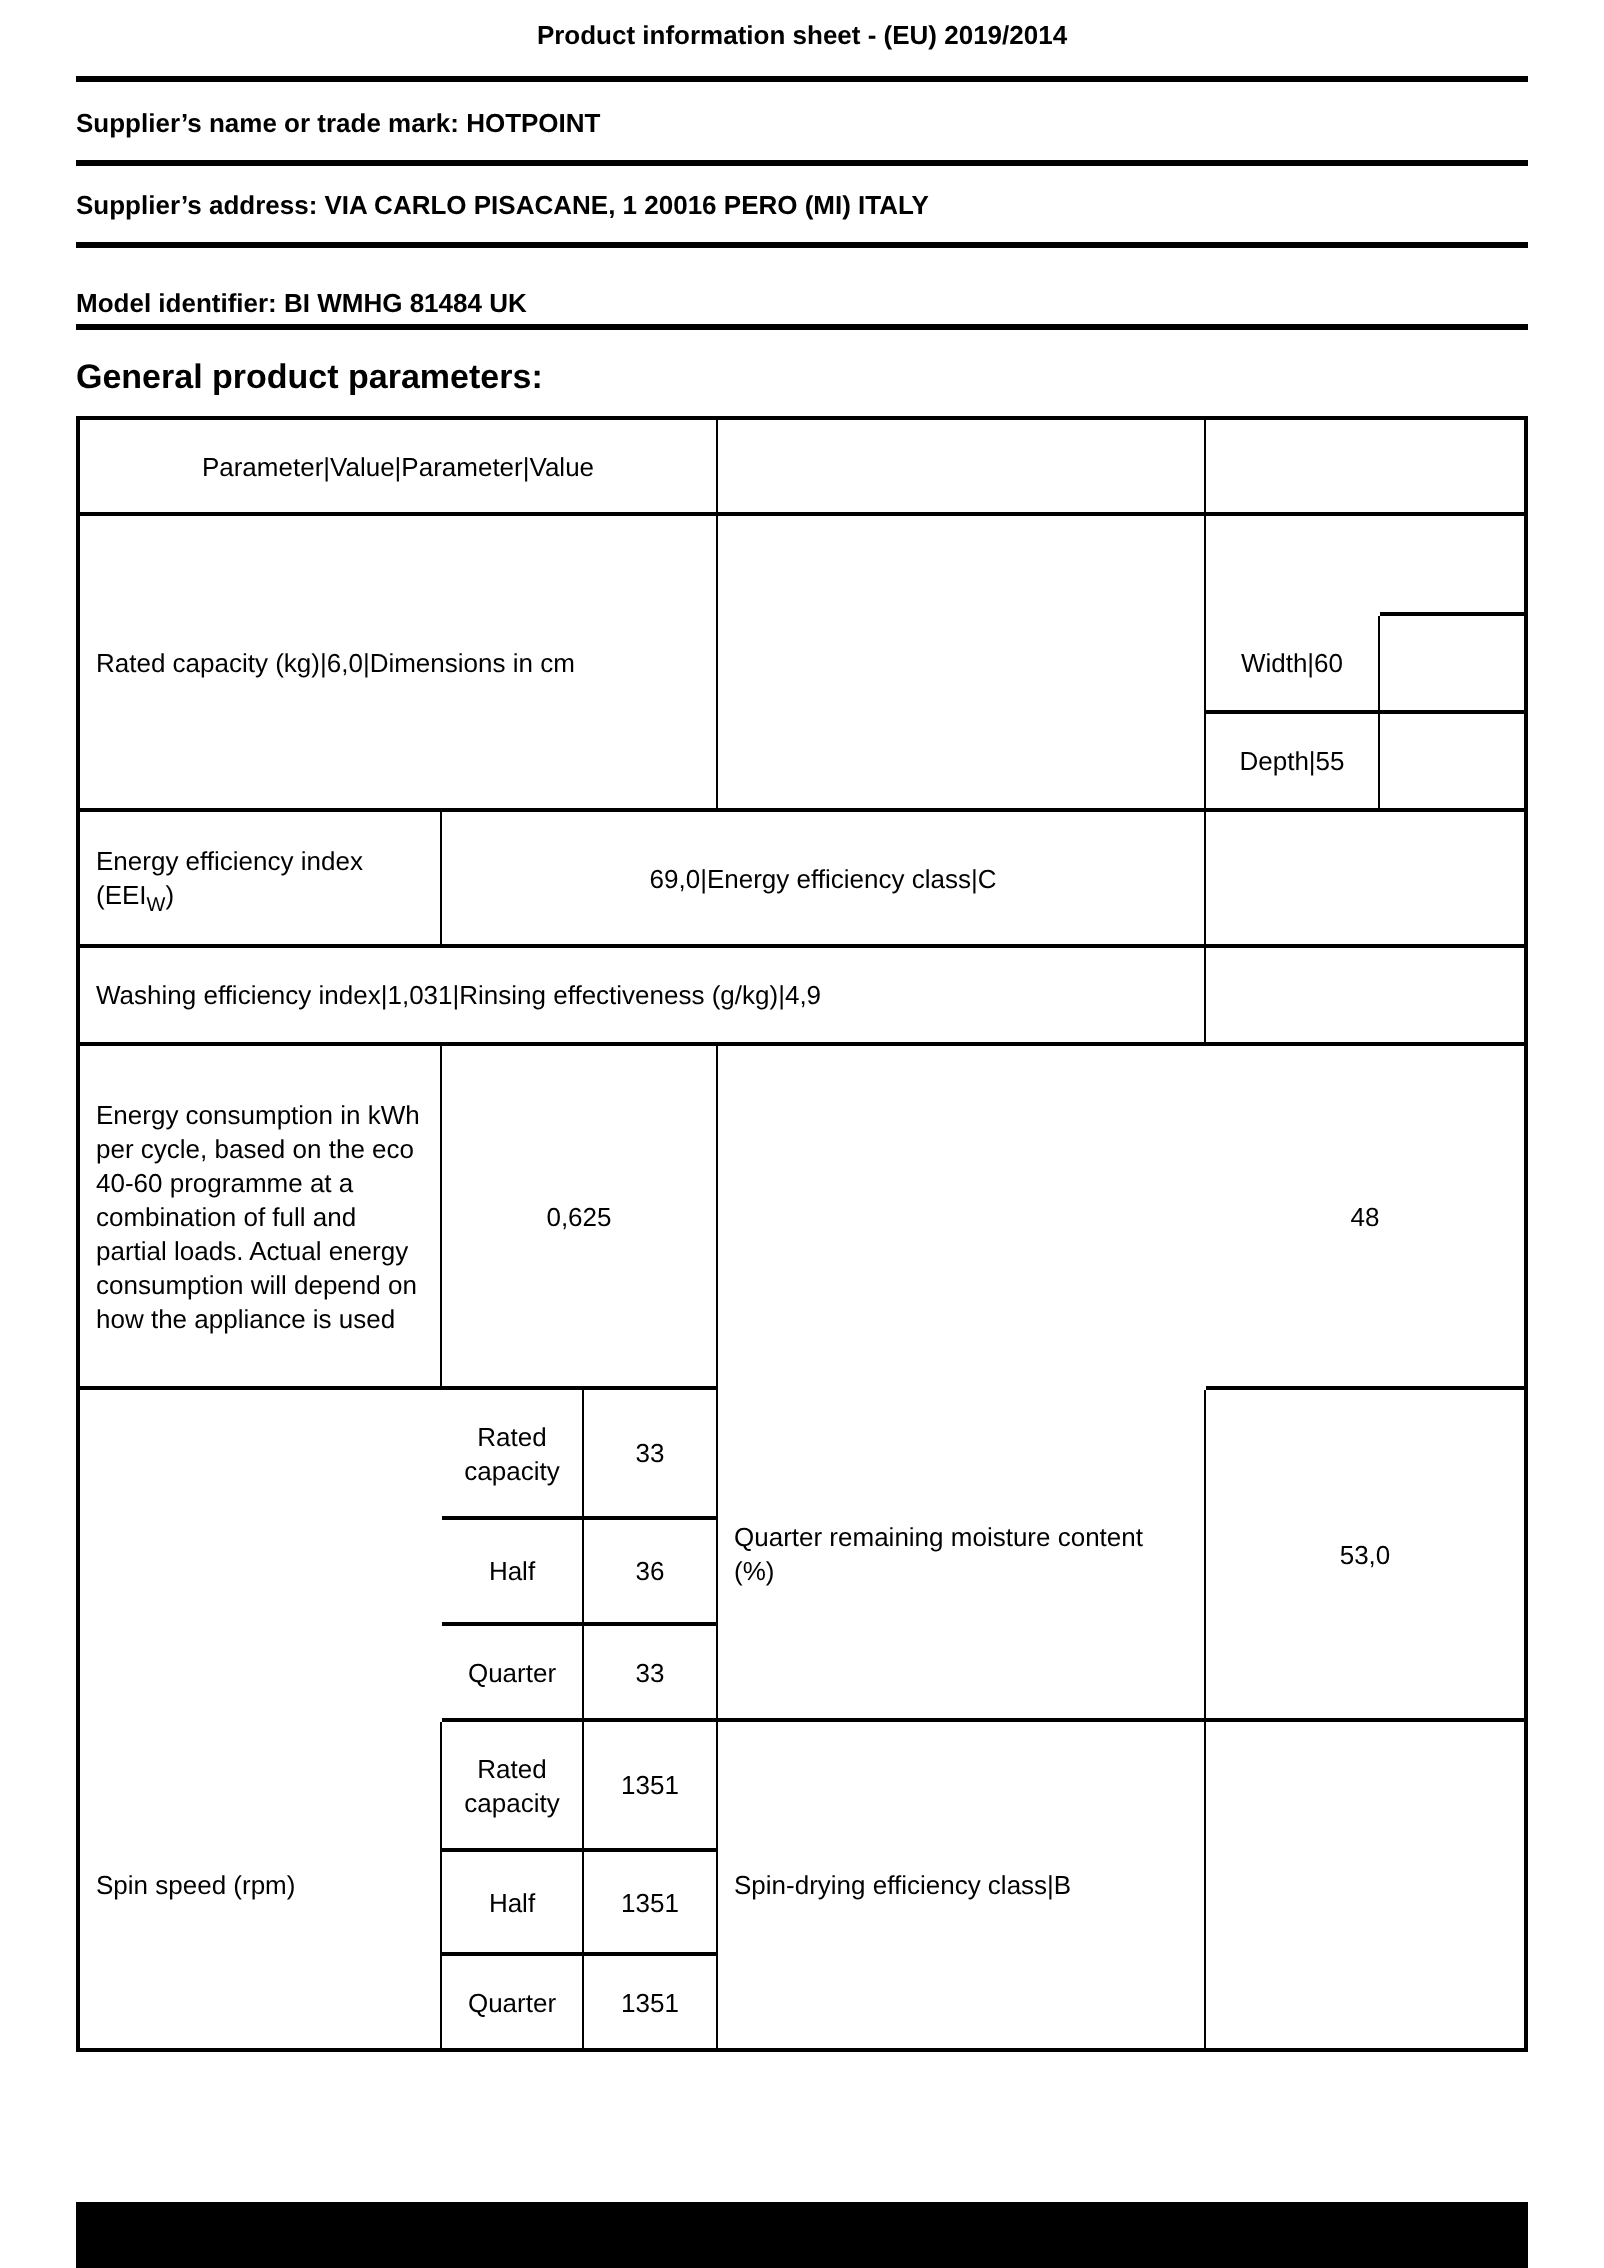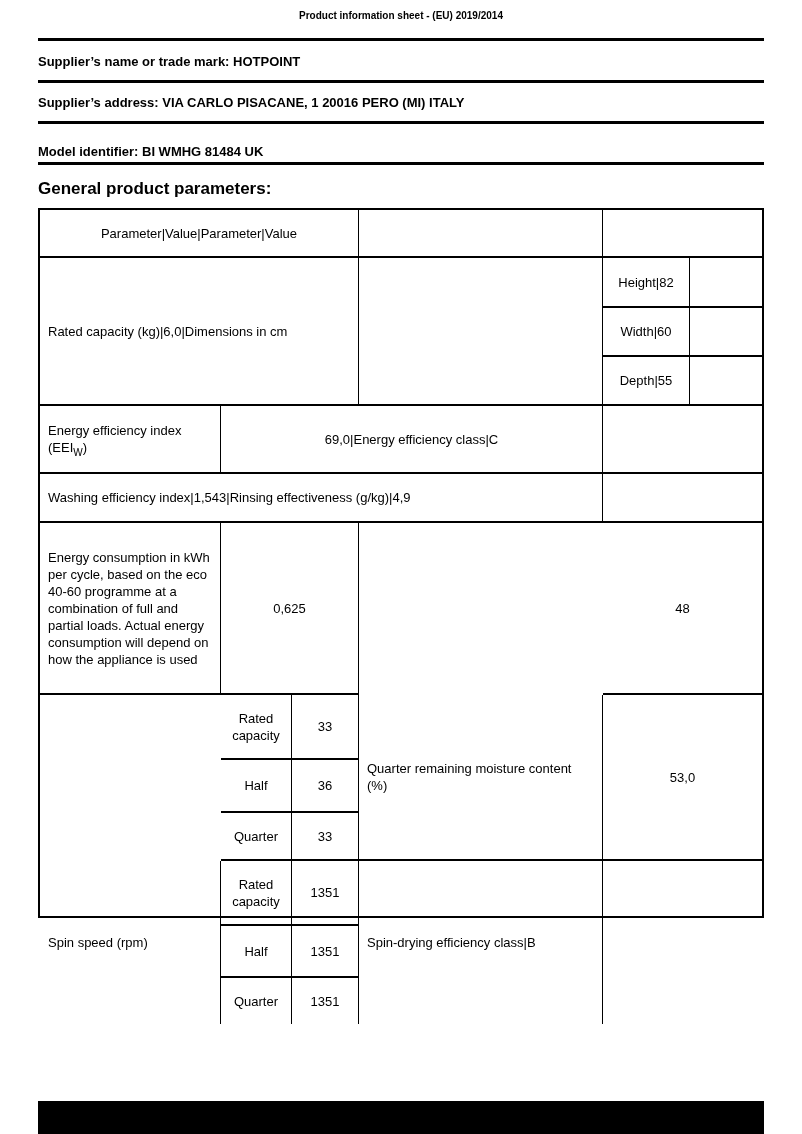--- a/index.html
+++ b/index.html
@@ -10,21 +10,21 @@
     background: #fff;
     color: #000;
     font-family: "Liberation Sans", sans-serif;
     overflow: hidden;
   }
   .doc-title {
     position: absolute;
     left: 38px; top: 10px;
     width: 726px;
     text-align: center;
-    font-size: 10px;
+    font-size: 13px;
     font-weight: bold;
   }
   .hline {
     position: absolute;
     left: 38px;
     width: 726px;
     height: 3px;
     background: #000;
   }
   .meta-line {
@@ -37,21 +37,21 @@
   }
   .section-heading {
     position: absolute;
     left: 38px; top: 179px;
     font-size: 17px;
     font-weight: bold;
   }
   .ptable {
     position: absolute;
     left: 38px; top: 208px;
-    width: 726px; height: 710px;
+    width: 726px; height: 818px;
     box-sizing: border-box;
     border: 2px solid #000;
     display: grid;
     grid-template-columns: 181px 71px 67px 244px 87px 72px;
     grid-template-rows: 48px 50px 49px 49px 68px 49px 172px 65px 53px 48px 65px 52px 46px;
     font-size: 13px;
   }
   .cell {
     display: flex;
     align-items: center;
@@ -90,34 +90,33 @@
   <div class="section-heading">General product parameters:</div>
 
   <div class="ptable">
 
     <div class="cell center br bb" style="grid-area:1/1/2/4">Parameter|Value|Parameter|Value</div>
     <div class="cell br bb" style="grid-area:1/4/2/5"></div>
     <div class="cell bb" style="grid-area:1/5/2/7"></div>
 
     <div class="cell left br bb" style="grid-area:2/1/5/4">Rated capacity (kg)|6,0|Dimensions in cm</div>
     <div class="cell br bb" style="grid-area:2/4/5/5"></div>
-    <div class="cell center br bb" style="grid-area:2/5/3/6">Height|82</div>
     <div class="cell bb" style="grid-area:2/6/3/7"></div>
     <div class="cell center br bb" style="grid-area:3/5/4/6">Width|60</div>
     <div class="cell bb" style="grid-area:3/6/4/7"></div>
     <div class="cell center br bb" style="grid-area:4/5/5/6">Depth|55</div>
     <div class="cell bb" style="grid-area:4/6/5/7"></div>
 
     <div class="cell left br bb" style="grid-area:5/1/6/2">
       <div><span>Energy efficiency index</span><br><span>(EEI</span><sub>W</sub><span>)</span></div>
     </div>
     <div class="cell center br bb" style="grid-area:5/2/6/5">69,0|Energy efficiency class|C</div>
     <div class="cell bb" style="grid-area:5/5/6/7"></div>
 
-    <div class="cell left br bb" style="grid-area:6/1/7/5">Washing efficiency index|1,543|Rinsing effectiveness (g/kg)|4,9</div>
+    <div class="cell left br bb" style="grid-area:6/1/7/5">Washing efficiency index|1,031|Rinsing effectiveness (g/kg)|4,9</div>
     <div class="cell bb" style="grid-area:6/5/7/7"></div>
 
     <div class="cell left br bb" style="grid-area:7/1/8/2">Energy consumption in kWh per cycle, based on the eco 40-60 programme at a combination of full and partial loads. Actual energy consumption will depend on how the appliance is used</div>
     <div class="cell center br bb" style="grid-area:7/2/8/4">0,625</div>
     <div class="cell center bb" style="grid-area:7/5/8/7">48</div>
 
     <div class="cell center br bb" style="grid-area:8/2/9/3">Rated capacity</div>
     <div class="cell center br bb" style="grid-area:8/3/9/4">33</div>
     <div class="cell center br bb" style="grid-area:9/2/10/3">Half</div>
     <div class="cell center br bb" style="grid-area:9/3/10/4">36</div>

